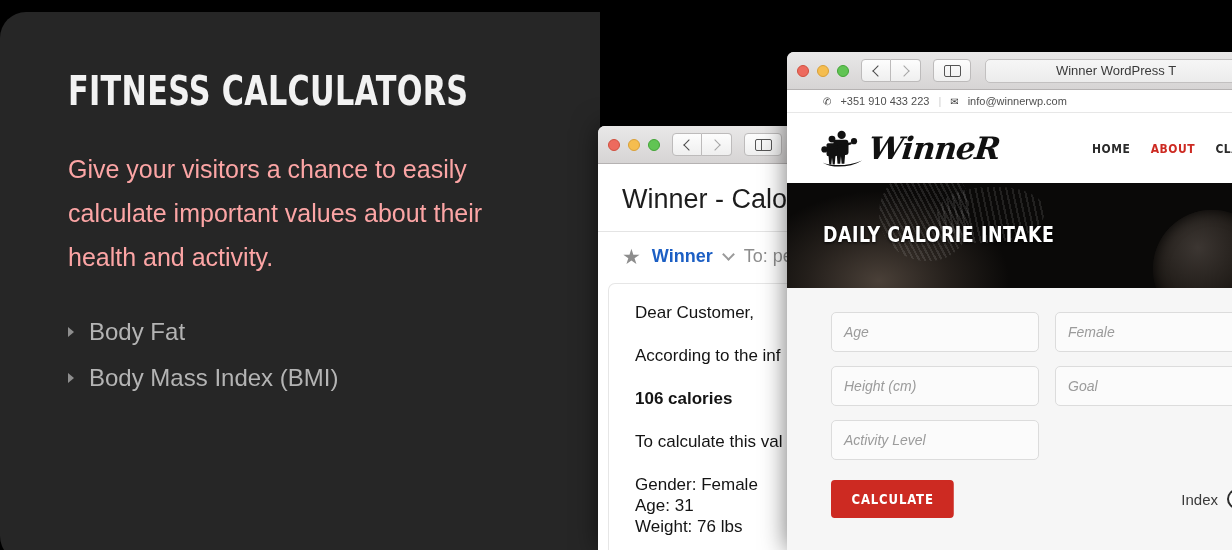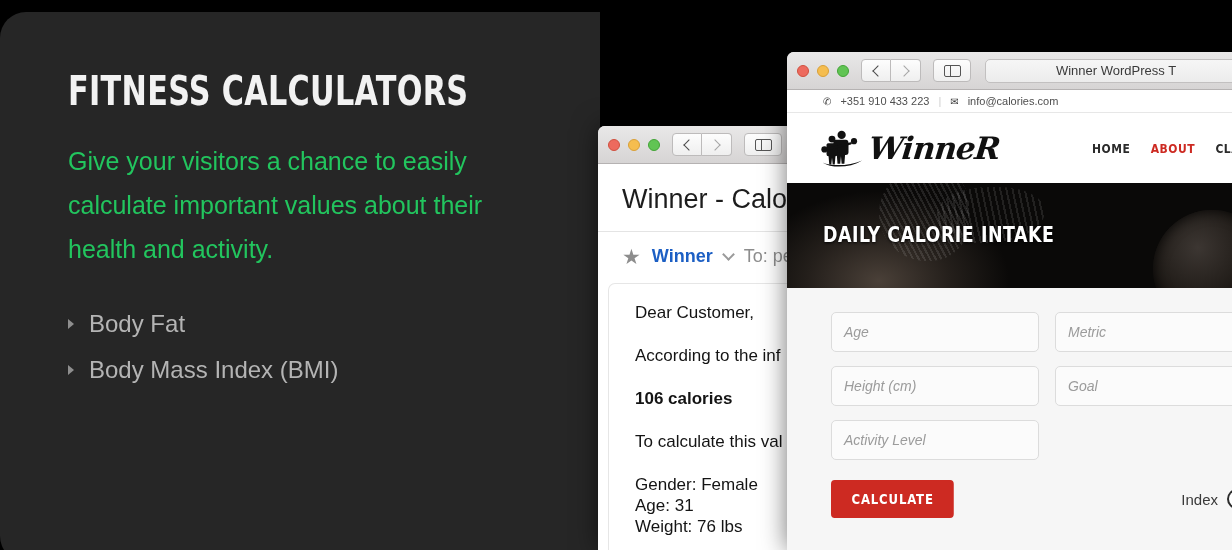--- a/index.html
+++ b/index.html
@@ -24,25 +24,25 @@
     font-weight: bold;
     font-size: 41px;
     letter-spacing: 0.4px;
     color: #f2f2f2;
     transform: scaleX(0.82);
     transform-origin: left center;
     white-space: nowrap;
     line-height: 1.05;
   }
   .intro {
-    margin-top: 26px;
+    margin-top: 34px;
     width: 470px;
     font-size: 25px;
     line-height: 44px;
-    color: #22c55e;
+    color: #fca5a5;
     font-weight: 400;
   }
   .feature-list { margin-top: 30px; list-style: none; }
   .feature-item {
     display: flex; align-items: center;
     height: 46px;
     font-size: 24px;
     color: #b4b4b4;
   }
   .bullet-icon {
@@ -346,21 +346,21 @@
         <i class="sidebtn-glyph"></i>
       </span>
       <div class="url-bar">Winner WordPress T</div>
     </div>
 
     <div class="contact-bar">
       <span class="mini-icon">✆</span>
       <span>+351 910 433 223</span>
       <span class="contact-sep">|</span>
       <span class="mini-icon">✉</span>
-      <span>info@calories.com</span>
+      <span>info@winnerwp.com</span>
     </div>
 
     <header class="site-header">
       <div class="logo">
         <svg class="logo-mark" viewBox="0 0 64 56">
           <g fill="#111">
             <circle cx="30" cy="9" r="6"></circle>
             <path d="M24 16 h12 c3 0 4 2 4 5 v13 c0 3-2 4-4 4 h-1 l-1 13 h-4 l-1-11 -1 11 h-4 l-1-13 h-1 c-2 0-4-1-4-4 V21 c0-3 1-5 4-5 z"></path>
             <circle cx="16" cy="15" r="5"></circle>
             <path d="M11 21 h10 c3 0 3 2 3 4 v11 c0 3-1 4-3 4 l-1 12 h-3 l-1-10 -1 10 h-3 l-1-12 c-2 0-3-1-3-4 V25 c0-2 0-4 3-4 z"></path>
@@ -383,21 +383,21 @@
       <div class="hero-plate"></div>
       <div class="hero-title">DAILY CALORIE INTAKE</div>
     </div>
 
     <div class="calc-area">
       <div class="field-grid">
         <div class="field">
           <span>Age</span>
         </div>
         <div class="field">
-          <span>Metric</span>
+          <span>Female</span>
         </div>
         <div class="field">
           <span>Height (cm)</span>
         </div>
         <div class="field">
           <span>Goal</span>
           <span class="stepper">
             <i class="stepper-div"></i>
             <span class="stepper-arrows">
               <i class="tri-up"></i>

